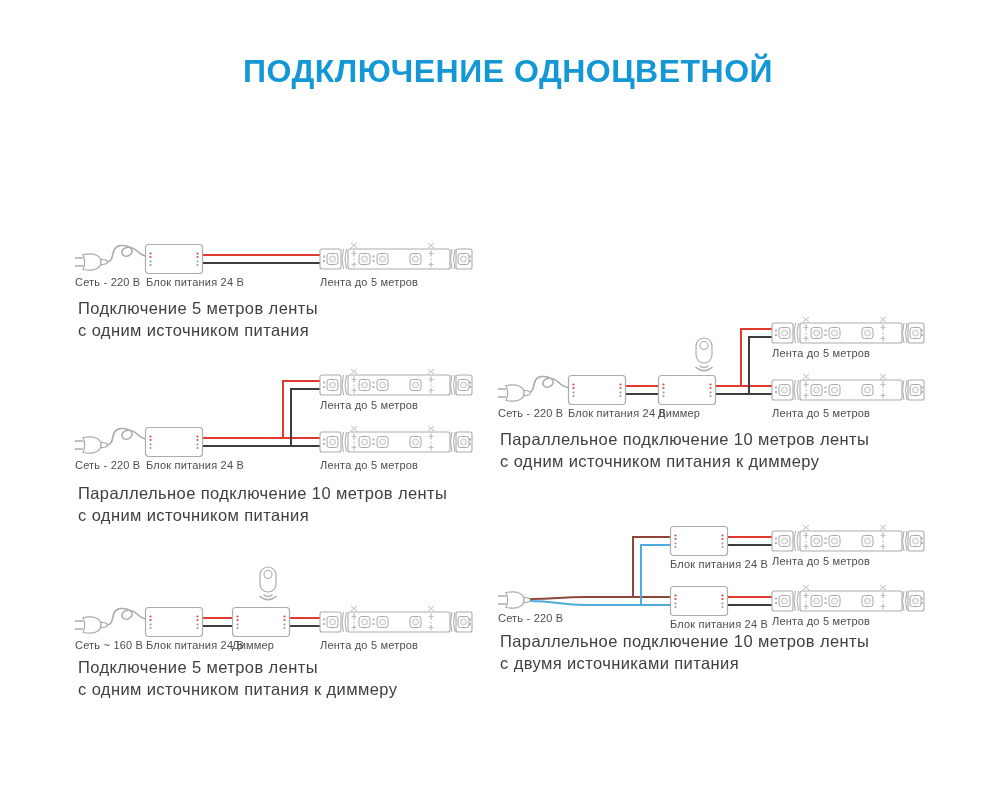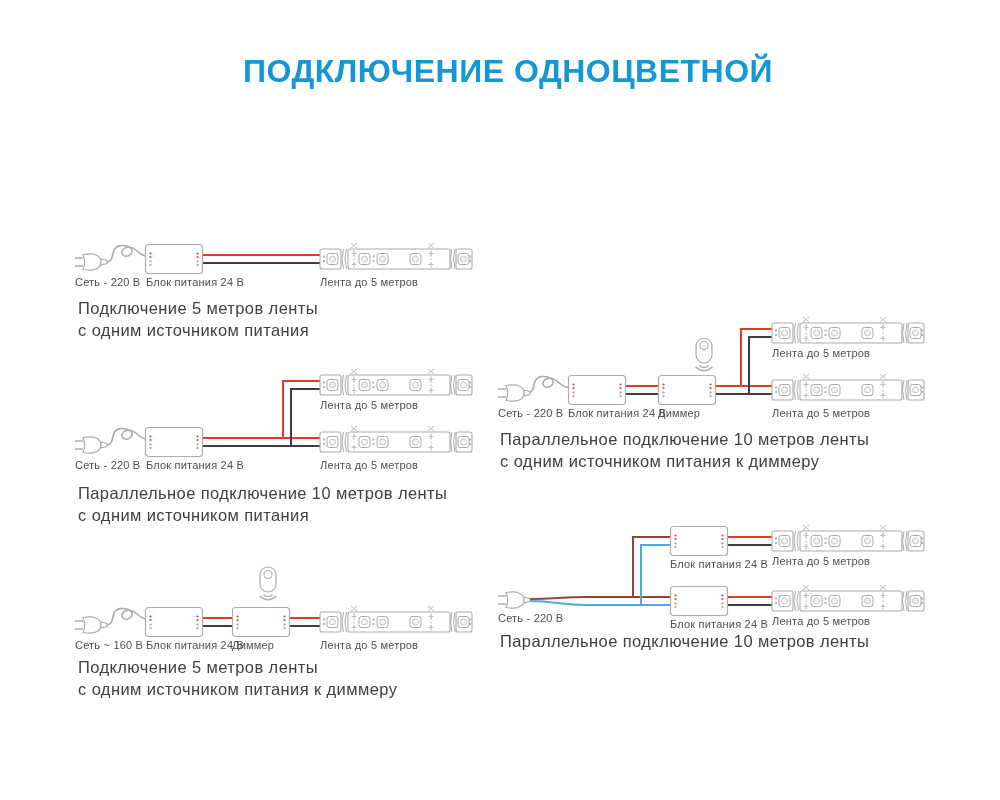--- a/index.html
+++ b/index.html
@@ -175,15 +175,16 @@
     <div>с одним источником питания к диммеру</div>
   </div>
 
   <div class="lbl" style="left:772px;top:555px">Лента до 5 метров</div>
   <div class="lbl" style="left:670px;top:558px">Блок питания 24 В</div>
   <div class="lbl" style="left:498px;top:612px">Сеть - 220 В</div>
   <div class="lbl" style="left:772px;top:615px">Лента до 5 метров</div>
   <div class="lbl" style="left:670px;top:618px">Блок питания 24 В</div>
   <div class="cap" style="left:500px;top:630px">
     <div>Параллельное подключение 10 метров ленты</div>
+    <div>с двумя источниками питания</div>
   </div>
 
 </div>
 
 </body></html>

